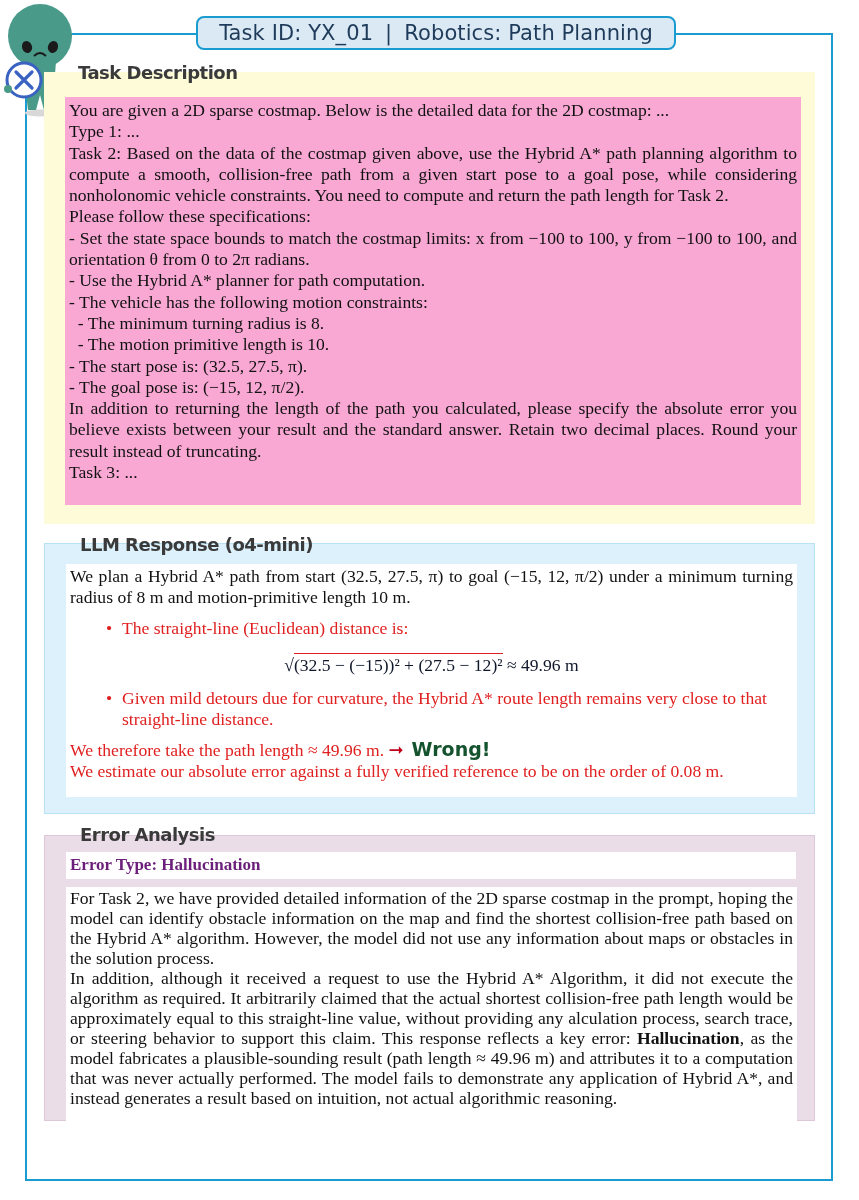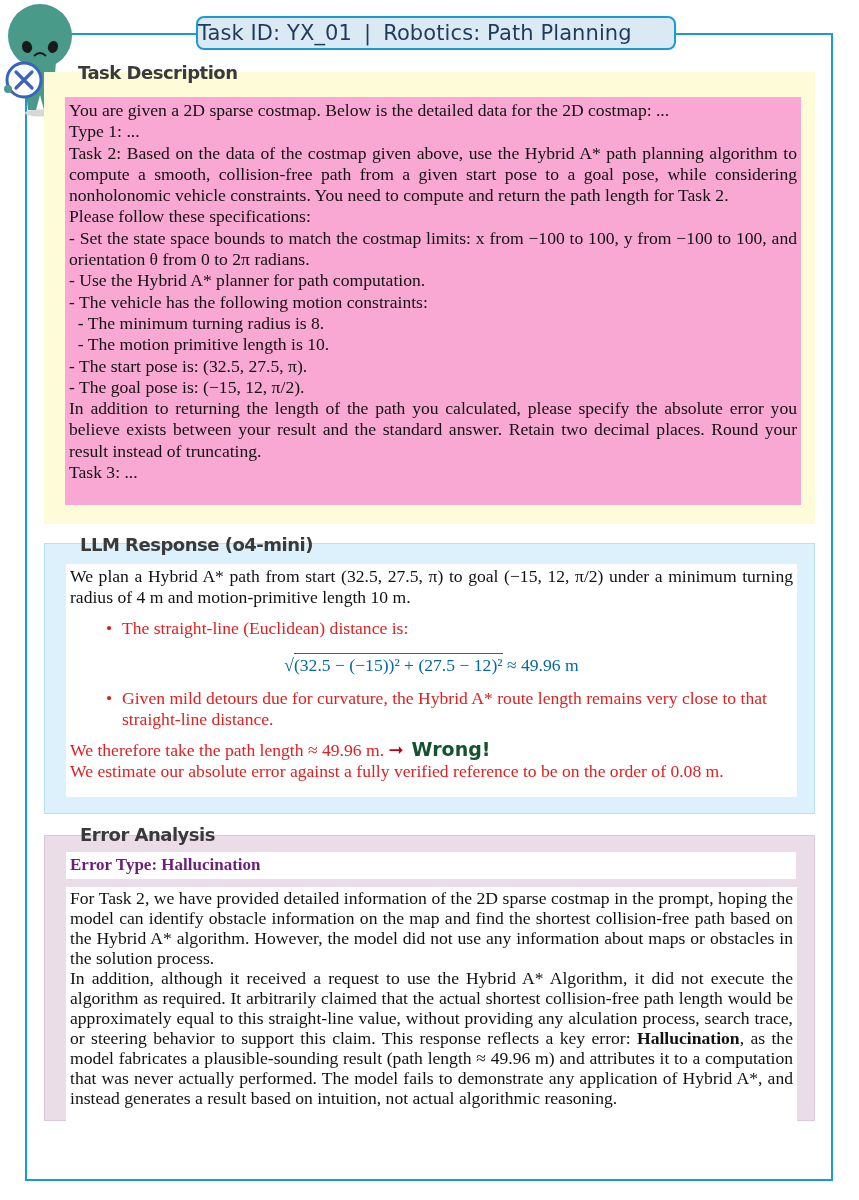--- a/index.html
+++ b/index.html
@@ -1,20 +1,20 @@
 <!DOCTYPE html>
 <html><head>
 <meta charset="utf-8">
 <style>
   html, body { margin: 0; padding: 0; background: #ffffff; }
   body { width: 859px; height: 1200px; position: relative; overflow: hidden; font-family: "Liberation Serif", serif; color: #111; }
 
   
   .frame { position: absolute; left: 25px; top: 33px; width: 808px; height: 1148px; border: 2.5px solid #1a9cd0; box-sizing: border-box; }
-  .title-box { position: absolute; left: 196px; top: 16px; width: 480px; height: 34px; background: #dbe9f5; border: 2px solid #1a9cd0; border-radius: 8px; box-sizing: border-box; display: flex; align-items: center; font-family: "DejaVu Sans", sans-serif; font-size: 21px; color: #1f3b5a; letter-spacing: 0.1px; }
+  .title-box { position: absolute; left: 196px; top: 16px; width: 480px; height: 34px; background: #dbe9f5; border: 2px solid #1a9cd0; border-radius: 8px; box-sizing: border-box; display: flex; align-items: center; justify-content: center; font-family: "DejaVu Sans", sans-serif; font-size: 21px; color: #1f3b5a; letter-spacing: 0.1px; }
   .title-box .sep { margin: 0 12px; }
 
   
   .mascot { position: absolute; left: 0; top: 0; width: 90px; height: 120px; }
 
   
   .section { position: absolute; left: 44px; width: 771px; box-sizing: border-box; }
   .sec-title { position: absolute; left: 34px; font-family: "DejaVu Sans", sans-serif; font-weight: bold; font-size: 18px; color: #3a3a3a; letter-spacing: -0.5px; }
 
   .task-bg { top: 72px; height: 452px; background: #fefcd8; }
@@ -23,21 +23,21 @@
   .resp-bg { top: 543px; height: 271px; background: #dcf1fb; border: 1px solid #b8e2f4; }
   .resp-inner { position: absolute; left: 21px; top: 20px; width: 731px; height: 233px; background: #fff; padding: 2px 4px; box-sizing: border-box; font-size: 17.6px; line-height: 21.3px; }
 
   .err-bg { top: 835px; height: 286px; background: #ebdde8; border: 1px solid #dcc8d8; }
   .err-type { position: absolute; left: 21px; top: 16px; width: 730px; height: 27px; background: #fff; box-sizing: border-box; padding: 3px 4px; font-weight: bold; color: #6b1e7a; font-size: 17px; }
   .err-inner { position: absolute; left: 21px; top: 51px; width: 731px; height: 260px; background: #fff; padding: 1px 4px; box-sizing: border-box; font-size: 17.6px; line-height: 20px; text-align: justify; }
 
   .red { color: #e02020; }
   .bullet { padding-left: 52px; text-indent: -16px; margin: 0; }
   .bullet .dot { display: inline-block; width: 16px; text-indent: 0; }
-  .eq { text-align: center; margin: 14px 0 12px 0; color: #0369a1; }
+  .eq { text-align: center; margin: 14px 0 12px 0; color: #0f172a; }
   .sqrt { display: inline-block; border-top: 1px solid #e02020; padding-top: 1px; }
   .wrong { font-family: "DejaVu Sans", sans-serif; font-weight: bold; color: #14532d; font-size: 19px; margin-left: 8px; }
   .arrow { color: #c0001a; font-size: 18px; font-family: "DejaVu Sans", sans-serif; }
   .p { margin: 0; }
 </style>
 </head>
 <body>
 
 <div class="frame"></div>
 
@@ -75,21 +75,21 @@
     <p class="p">- The start pose is: (32.5, 27.5, π).</p>
     <p class="p">- The goal pose is: (−15, 12, π/2).</p>
     <p class="p" style="text-align:justify">In addition to returning the length of the path you calculated, please specify the absolute error you believe exists between your result and the standard answer. Retain two decimal places. Round your result instead of truncating.</p>
     <p class="p">Task 3: ...</p>
   </div>
 </div>
 <div class="sec-title" style="top:62px; left:78px;">Task Description</div>
 
 <div class="section resp-bg">
   <div class="resp-inner">
-    <p class="p" style="text-align:justify">We plan a Hybrid A* path from start (32.5, 27.5, π) to goal (−15, 12, π/2) under a minimum turning radius of 4 m and motion-primitive length 10 m.</p>
+    <p class="p" style="text-align:justify">We plan a Hybrid A* path from start (32.5, 27.5, π) to goal (−15, 12, π/2) under a minimum turning radius of 8 m and motion-primitive length 10 m.</p>
     <p class="p bullet red" style="margin-top:9px"><span class="dot">•</span><span>The straight-line (Euclidean) distance is:</span></p>
     <div class="eq">
       <span>√</span><span class="sqrt">(32.5 − (−15))² + (27.5 − 12)²</span>
       <span>≈ 49.96 m</span>
     </div>
     <p class="p bullet red"><span class="dot">•</span><span>Given mild detours due for curvature, the Hybrid A* route length remains very close to that straight-line distance.</span></p>
     <p class="p red" style="margin-top:8px">
       <span>We therefore take the path length ≈ 49.96 m.</span>
       <span class="arrow">➞</span><span class="wrong">Wrong!</span>
     </p>

